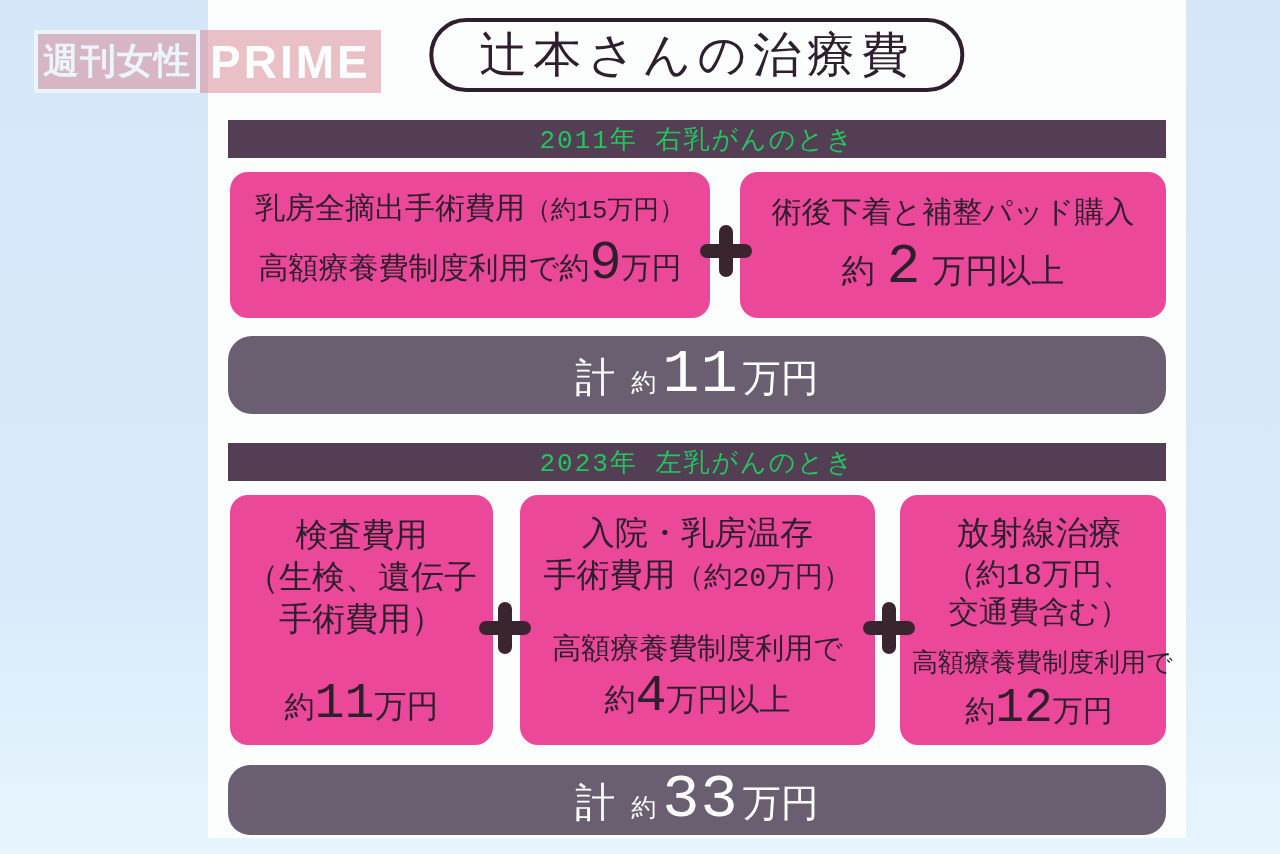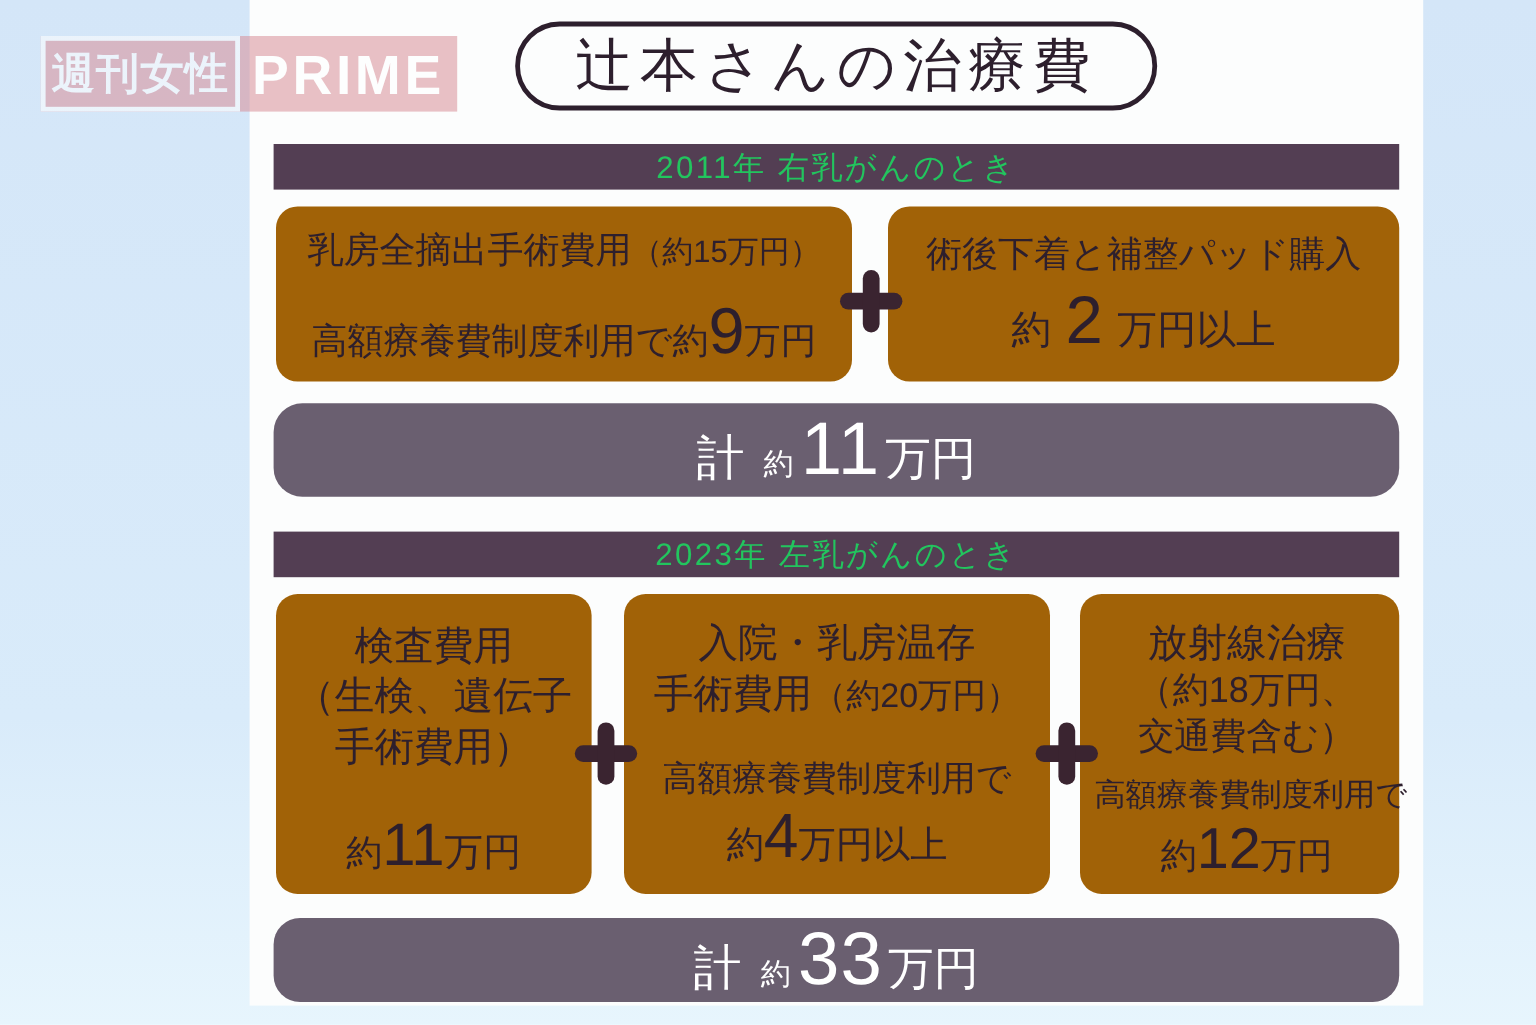--- a/index.html
+++ b/index.html
@@ -5,20 +5,21 @@
   * { margin:0; padding:0; box-sizing:border-box; }
   body { font-family:"Liberation Sans","DejaVu Sans",sans-serif; }
   .page {
     position:relative; width:1280px; height:854px; overflow:hidden;
     background:linear-gradient(180deg,#d4e6f8 0%,#d9ebfa 70%,#e7f5fd 100%);
     color:#2d1f2d;
   }
   .panel {
     position:absolute; left:208px; top:0; width:978px; height:838px;
     background:#fcfdfd;
+    font-family:Liberation Mono, monospace;
   }
   
   .logo {
     position:absolute; left:34px; top:30px; display:flex; align-items:stretch;
     opacity:0.55; z-index:6;
   }
   .logo-jp {
     background:#d98f98; border:4px solid #ffffff; color:#ffffff;
     font-size:36px; font-weight:bold; letter-spacing:1px;
     padding:3px 5px; display:flex; align-items:center; white-space:nowrap;
@@ -51,30 +52,30 @@
   .total-line { line-height:1; white-space:nowrap; }
   .total-line .kei   { font-size:40px; letter-spacing:2px; }
   .total-line .yaku  { font-size:25px; margin:0 6px 0 14px; }
   .total-line .value { font-size:62px; letter-spacing:1px; }
   .total-line .unit  { font-size:38px; margin-left:4px; }
   
   .row { position:absolute; left:20px; width:938px; }
   .row1 { top:172px; height:146px; }
   .row2 { top:495px; height:250px; }
   .box {
-    position:absolute; top:0; background:#a16207; border-radius:18px;
+    position:absolute; top:0; background:#ec4899; border-radius:18px;
     text-align:center; color:#2d1f2d;
   }
   .box .paren { font-size:0.86em; }
   .bignum { line-height:1; }
   
   .box-a { left:2px;  width:480px; height:146px; padding-top:16px; }
   .box-b { left:512px; width:426px; height:146px; padding-top:20px; }
   .box-a .l1 { font-size:30px; white-space:nowrap; }
-  .box-a .l2 { font-size:30px; margin-top:20px; white-space:nowrap; }
+  .box-a .l2 { font-size:30px; margin-top:8px; white-space:nowrap; }
   .box-a .l2 .bignum { font-size:54px; }
   .box-b .l1 { font-size:30px; white-space:nowrap; }
   .box-b .l2 { font-size:33px; margin-top:6px; white-space:nowrap; }
   .box-b .l2 .bignum { font-size:56px; margin:0 12px; }
   
   .box-c { left:2px;   width:263px; height:250px; padding-top:22px; }
   .box-d { left:292px; width:355px; height:250px; padding-top:20px; }
   .box-e { left:672px; width:266px; height:250px; padding-top:20px;padding-left:12px; }
   .t33 { font-size:33px; line-height:1.27; white-space:nowrap; }
   .t30 { font-size:30px; line-height:1.27; white-space:nowrap; }

